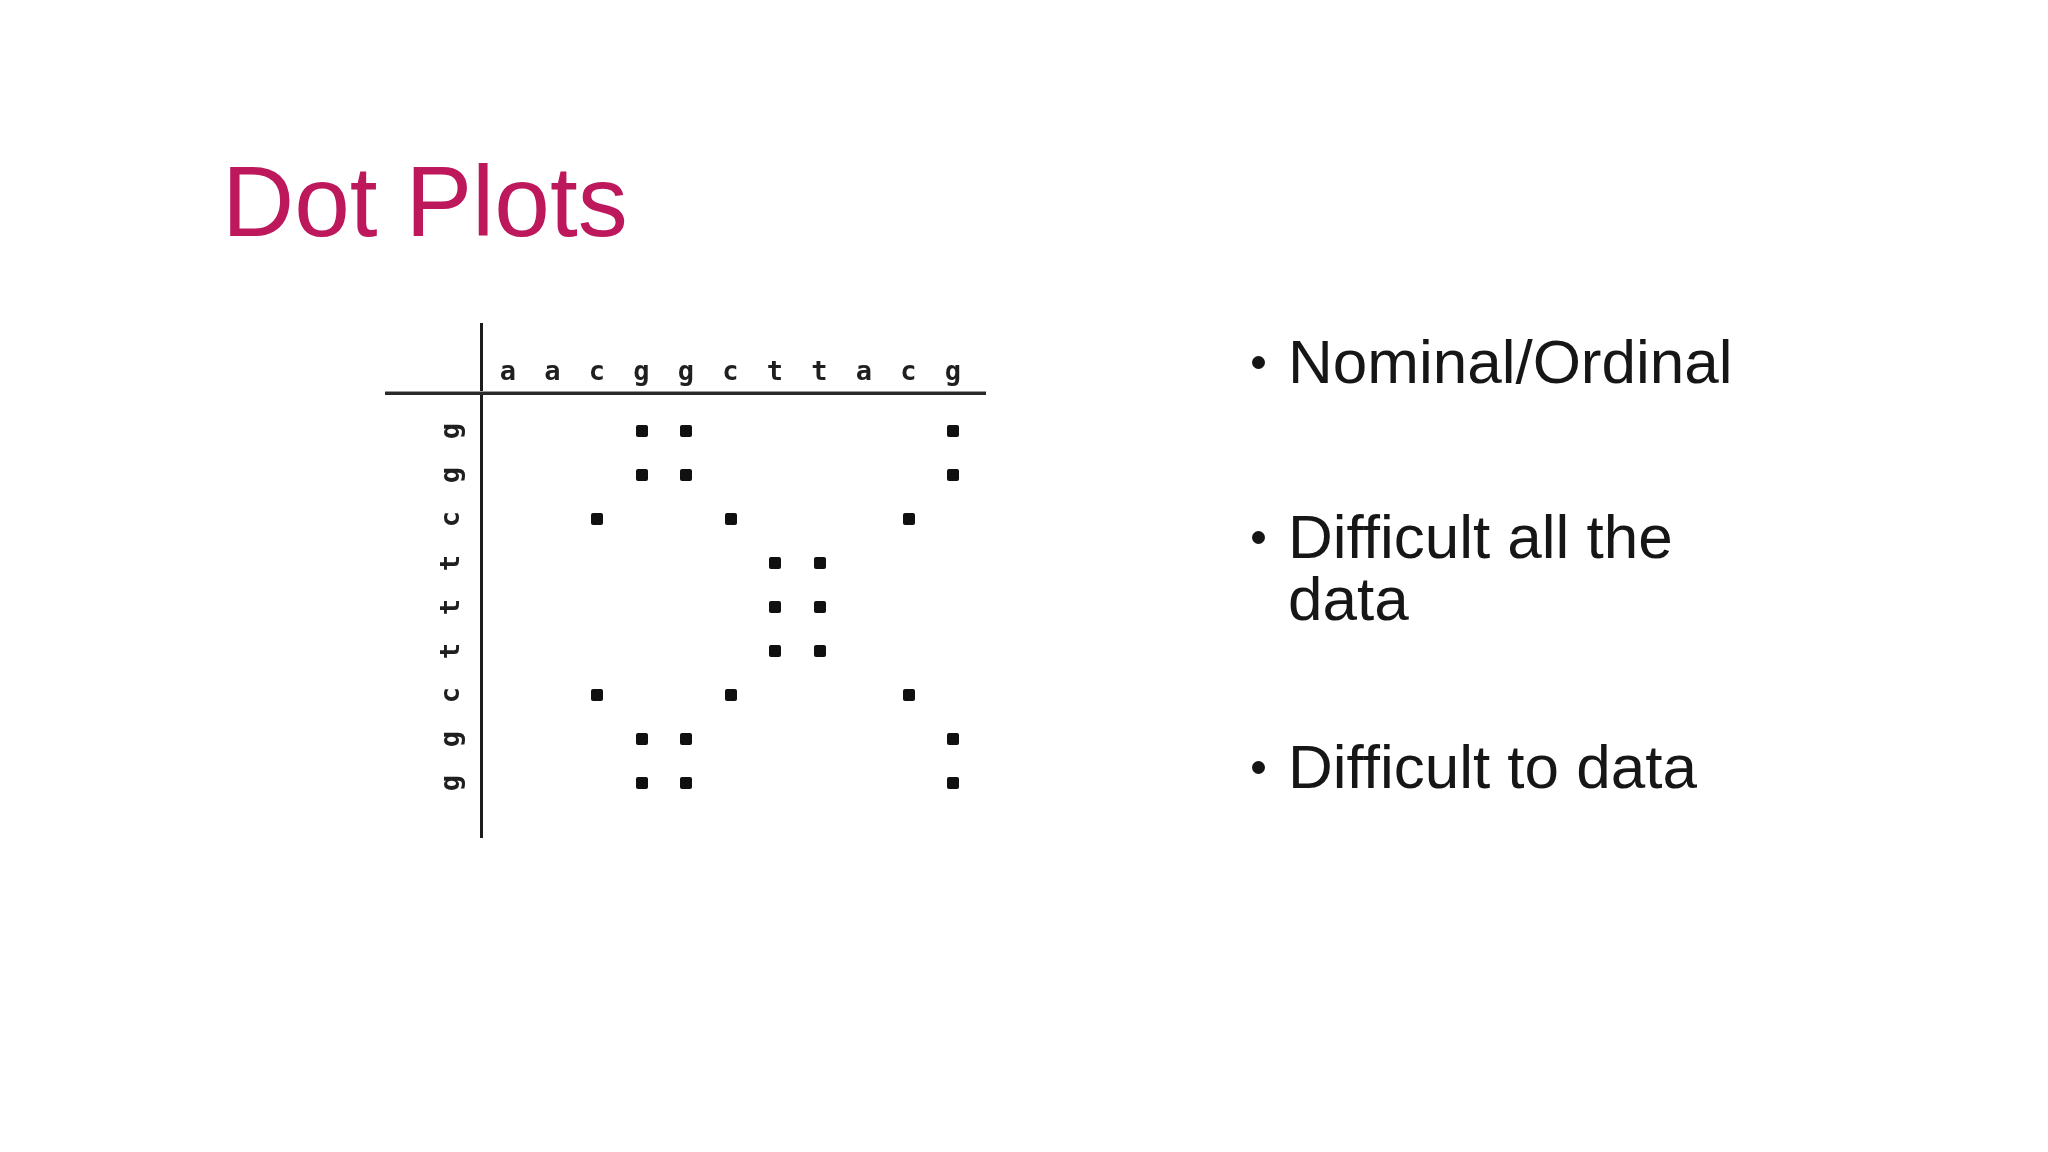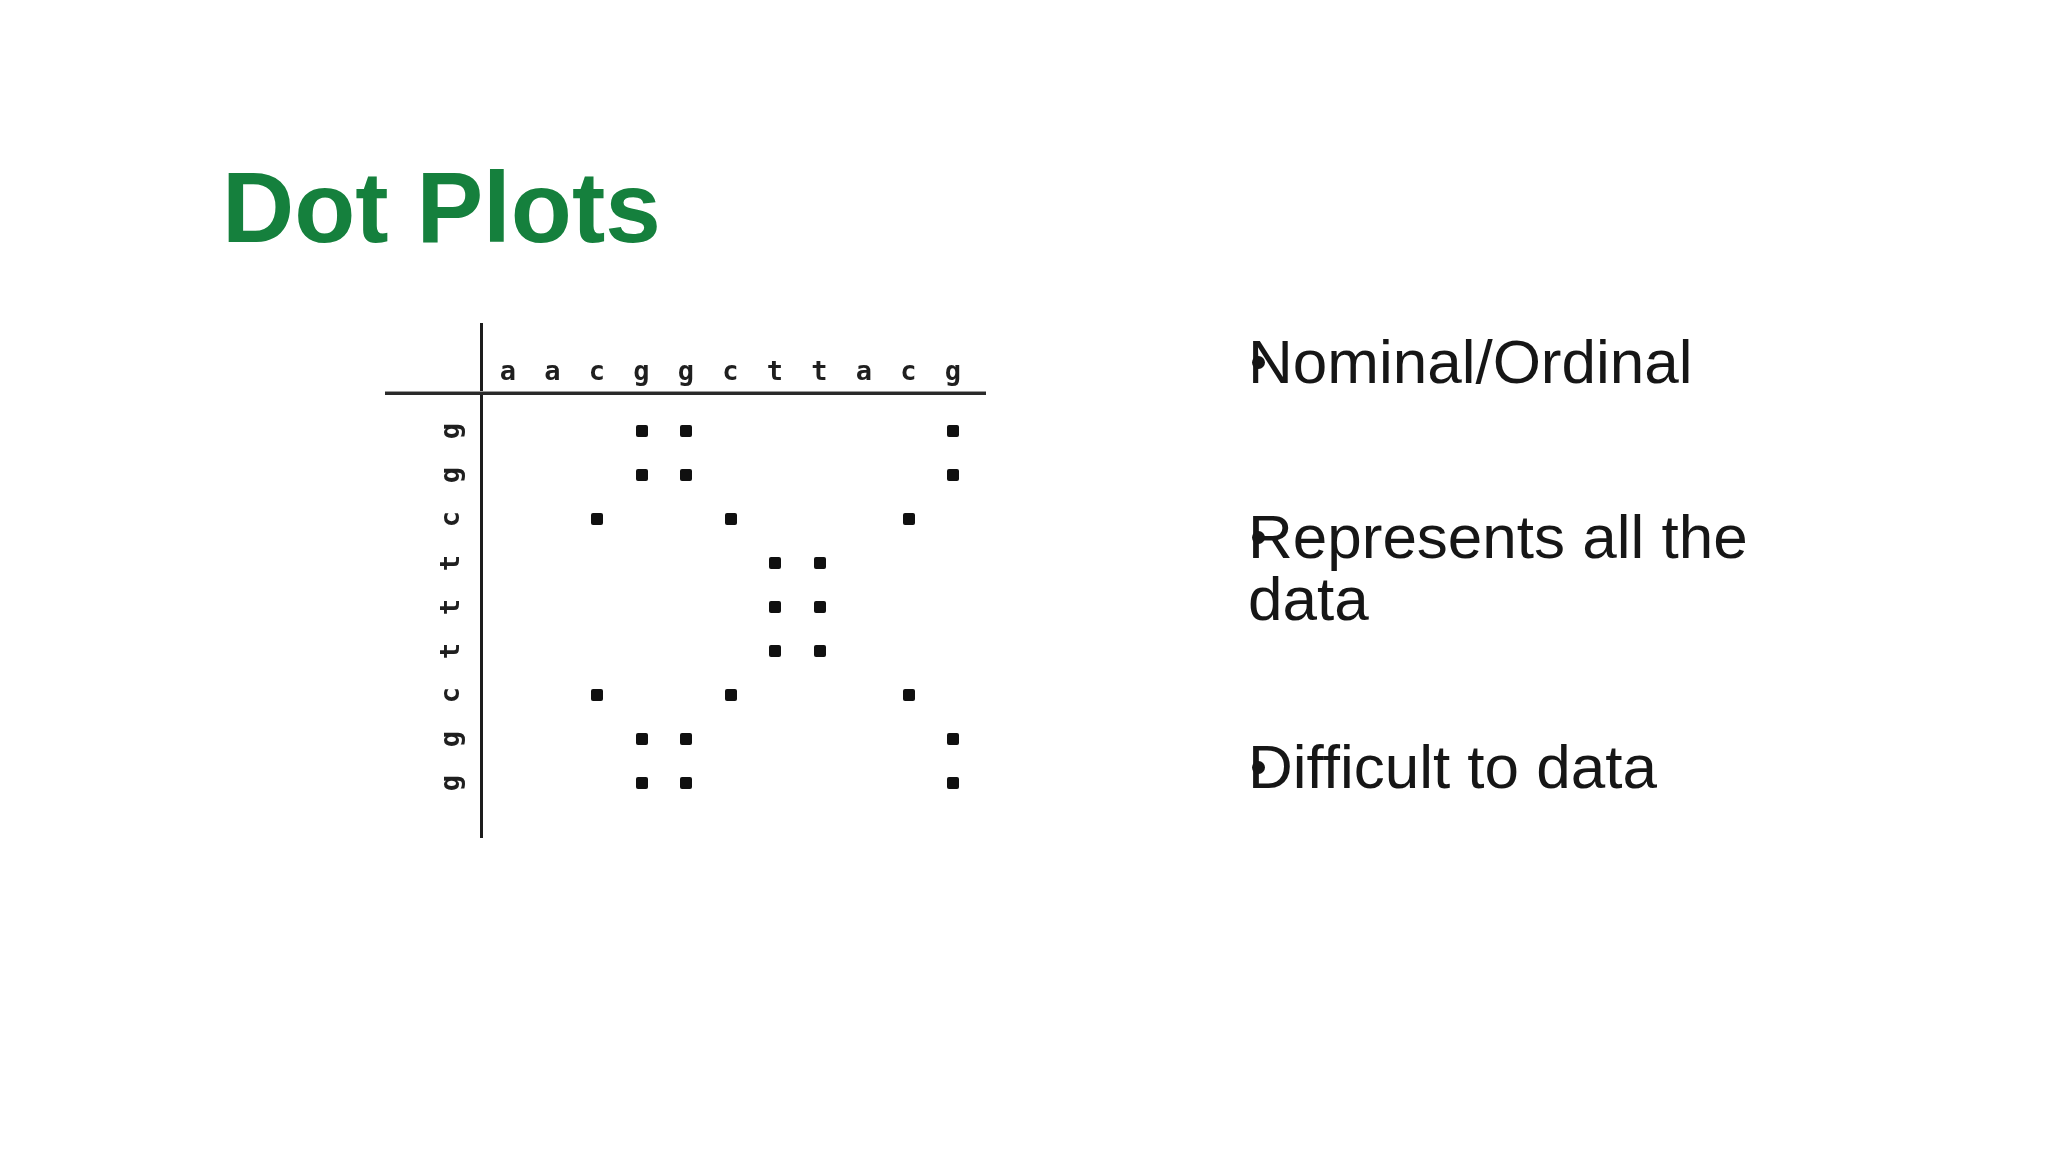--- a/index.html
+++ b/index.html
@@ -4,23 +4,23 @@
 <style>
   html,body{margin:0;padding:0;background:#fff;}
   body{
     width:2048px;height:1152px;position:relative;overflow:hidden;
     font-family:"Liberation Sans",sans-serif;color:#161616;
   }
   .slide{position:absolute;inset:0;background:#ffffff;}
 
   
   .title{
-    position:absolute;left:222px;top:88px;
-    font-size:100px;line-height:1.05;font-weight:700;
-    color:#15803d;letter-spacing:0px;white-space:nowrap;
+    position:absolute;left:222px;top:82px;
+    font-size:100px;line-height:1.05;font-weight:400;
+    color:#be185d;letter-spacing:0px;white-space:nowrap;
   }
 
   
   .figure{position:absolute;left:0;top:0;width:0;height:0;margin:0;}
   .vline{
     position:absolute;left:480px;top:323px;width:3px;height:515px;
     background:#1c1c1c;
   }
   .hline{
     position:absolute;left:385px;top:391px;width:601px;height:4px;
@@ -42,21 +42,21 @@
   .bullets{position:absolute;left:0;top:0;margin:0;padding:0;list-style:none;}
   .bullet-item{
     position:absolute;left:1248px;width:600px;
     font-size:62px;line-height:62px;font-weight:400;color:#161616;
   }
   .bullet-item .marker{
     position:absolute;left:4px;top:25px;width:13px;height:13px;
     border-radius:50%;background:#151515;overflow:hidden;color:transparent;
   }
   .bullet-item .btext{
-    white-space:pre-line;
+    margin-left:40px;white-space:pre-line;
   }
   .bullet-item.i0{top:331px;}
   .bullet-item.i1{top:506px;}
   .bullet-item.i2{top:736px;}
 </style>
 </head>
 <body>
 
 <main class="slide">
 
@@ -117,21 +117,21 @@
       </div>
   </figure>
 
   <ul class="bullets">
     <li class="bullet-item i0">
       <span class="marker"></span>
       <div class="btext">Nominal/Ordinal</div>
     </li>
     <li class="bullet-item i1">
       <span class="marker"></span>
-      <div class="btext">Represents all the
+      <div class="btext">Difficult all the
 data</div>
     </li>
     <li class="bullet-item i2">
       <span class="marker"></span>
       <div class="btext">Difficult to data</div>
     </li>
   </ul>
 
 </main>
 

